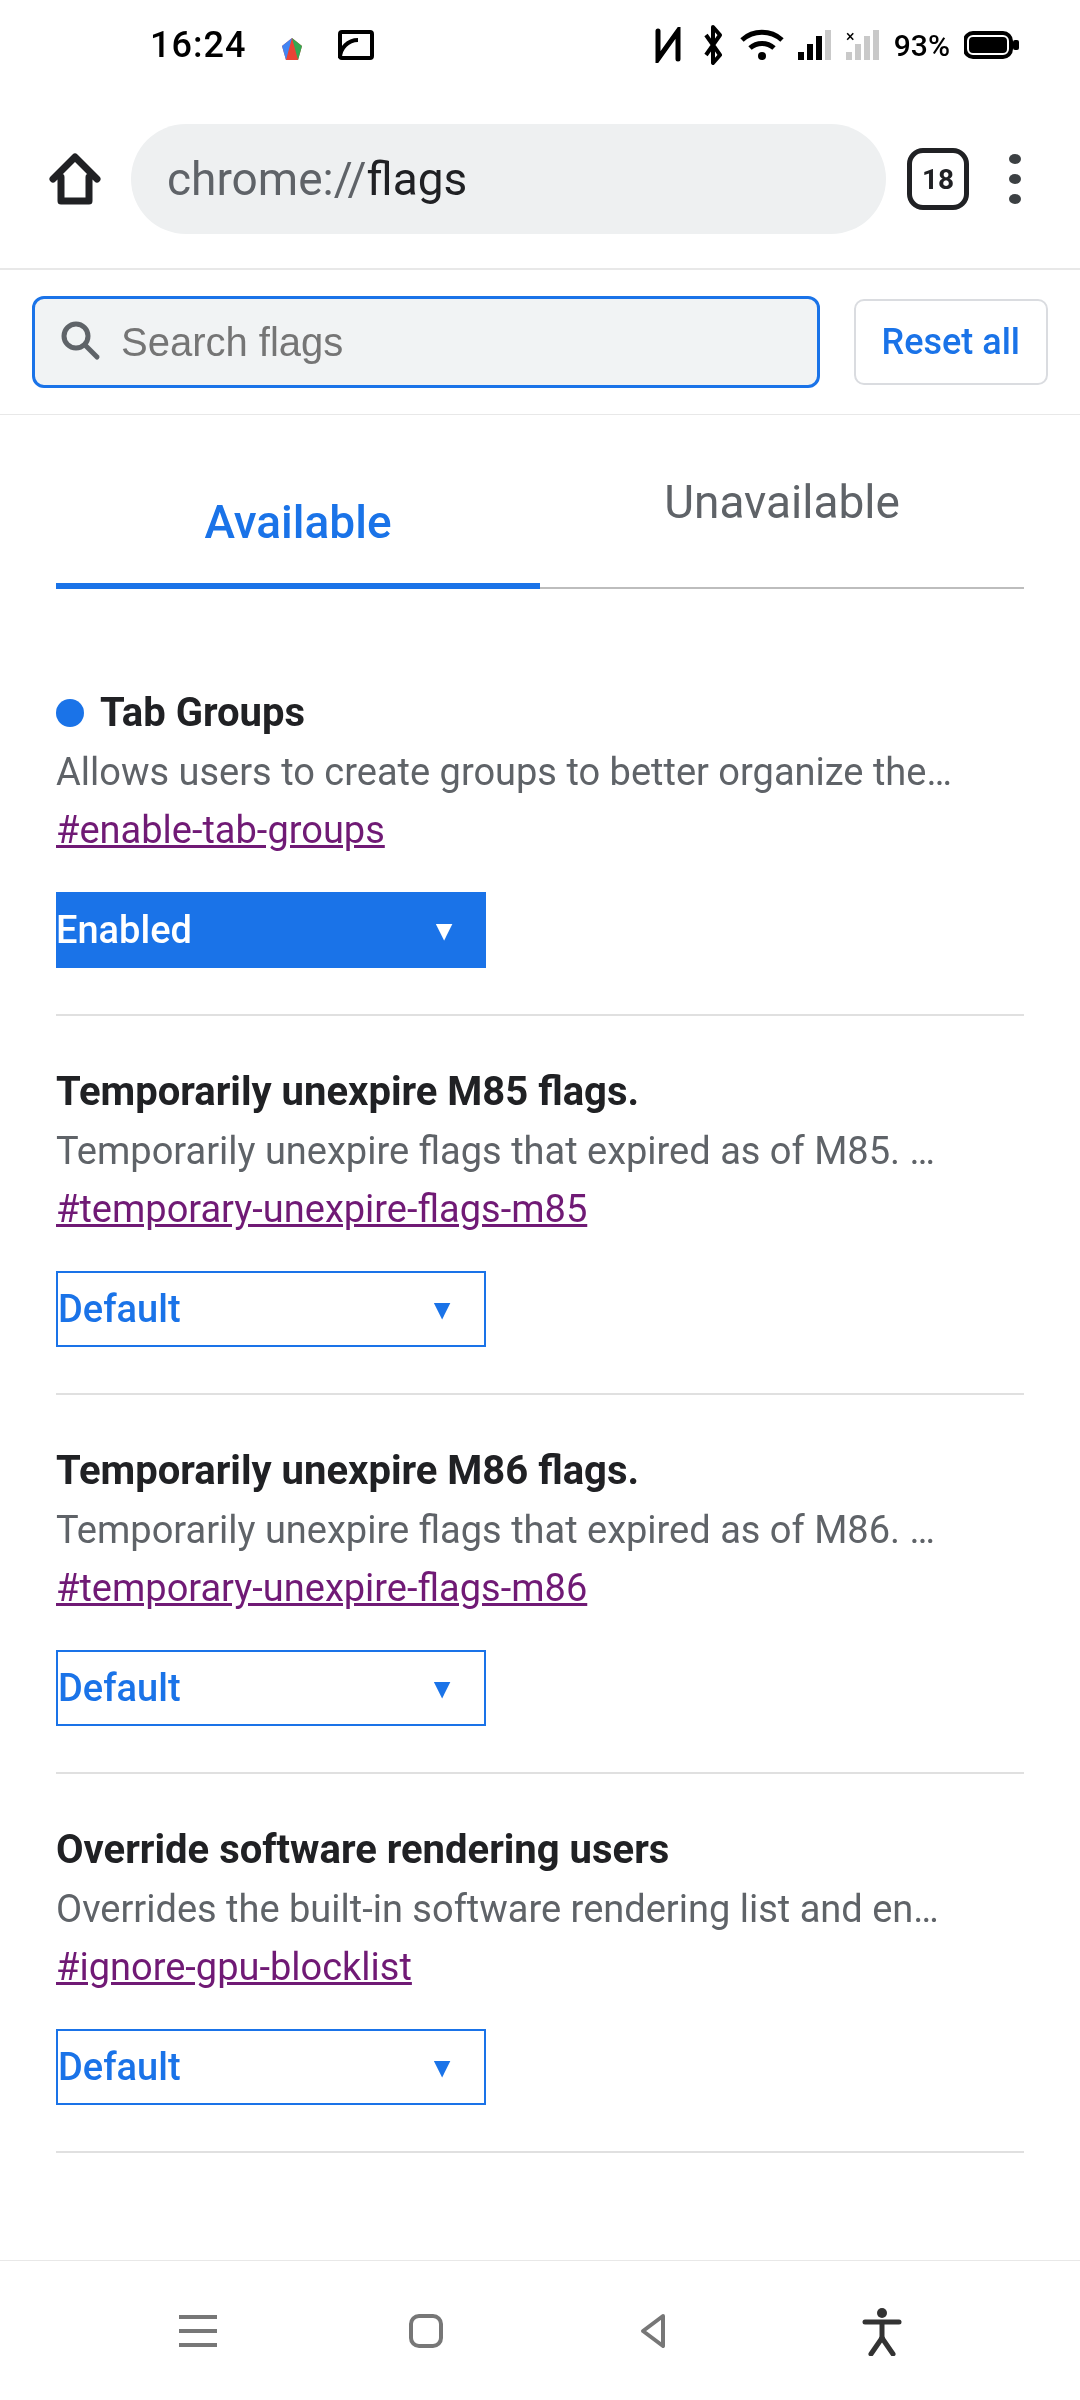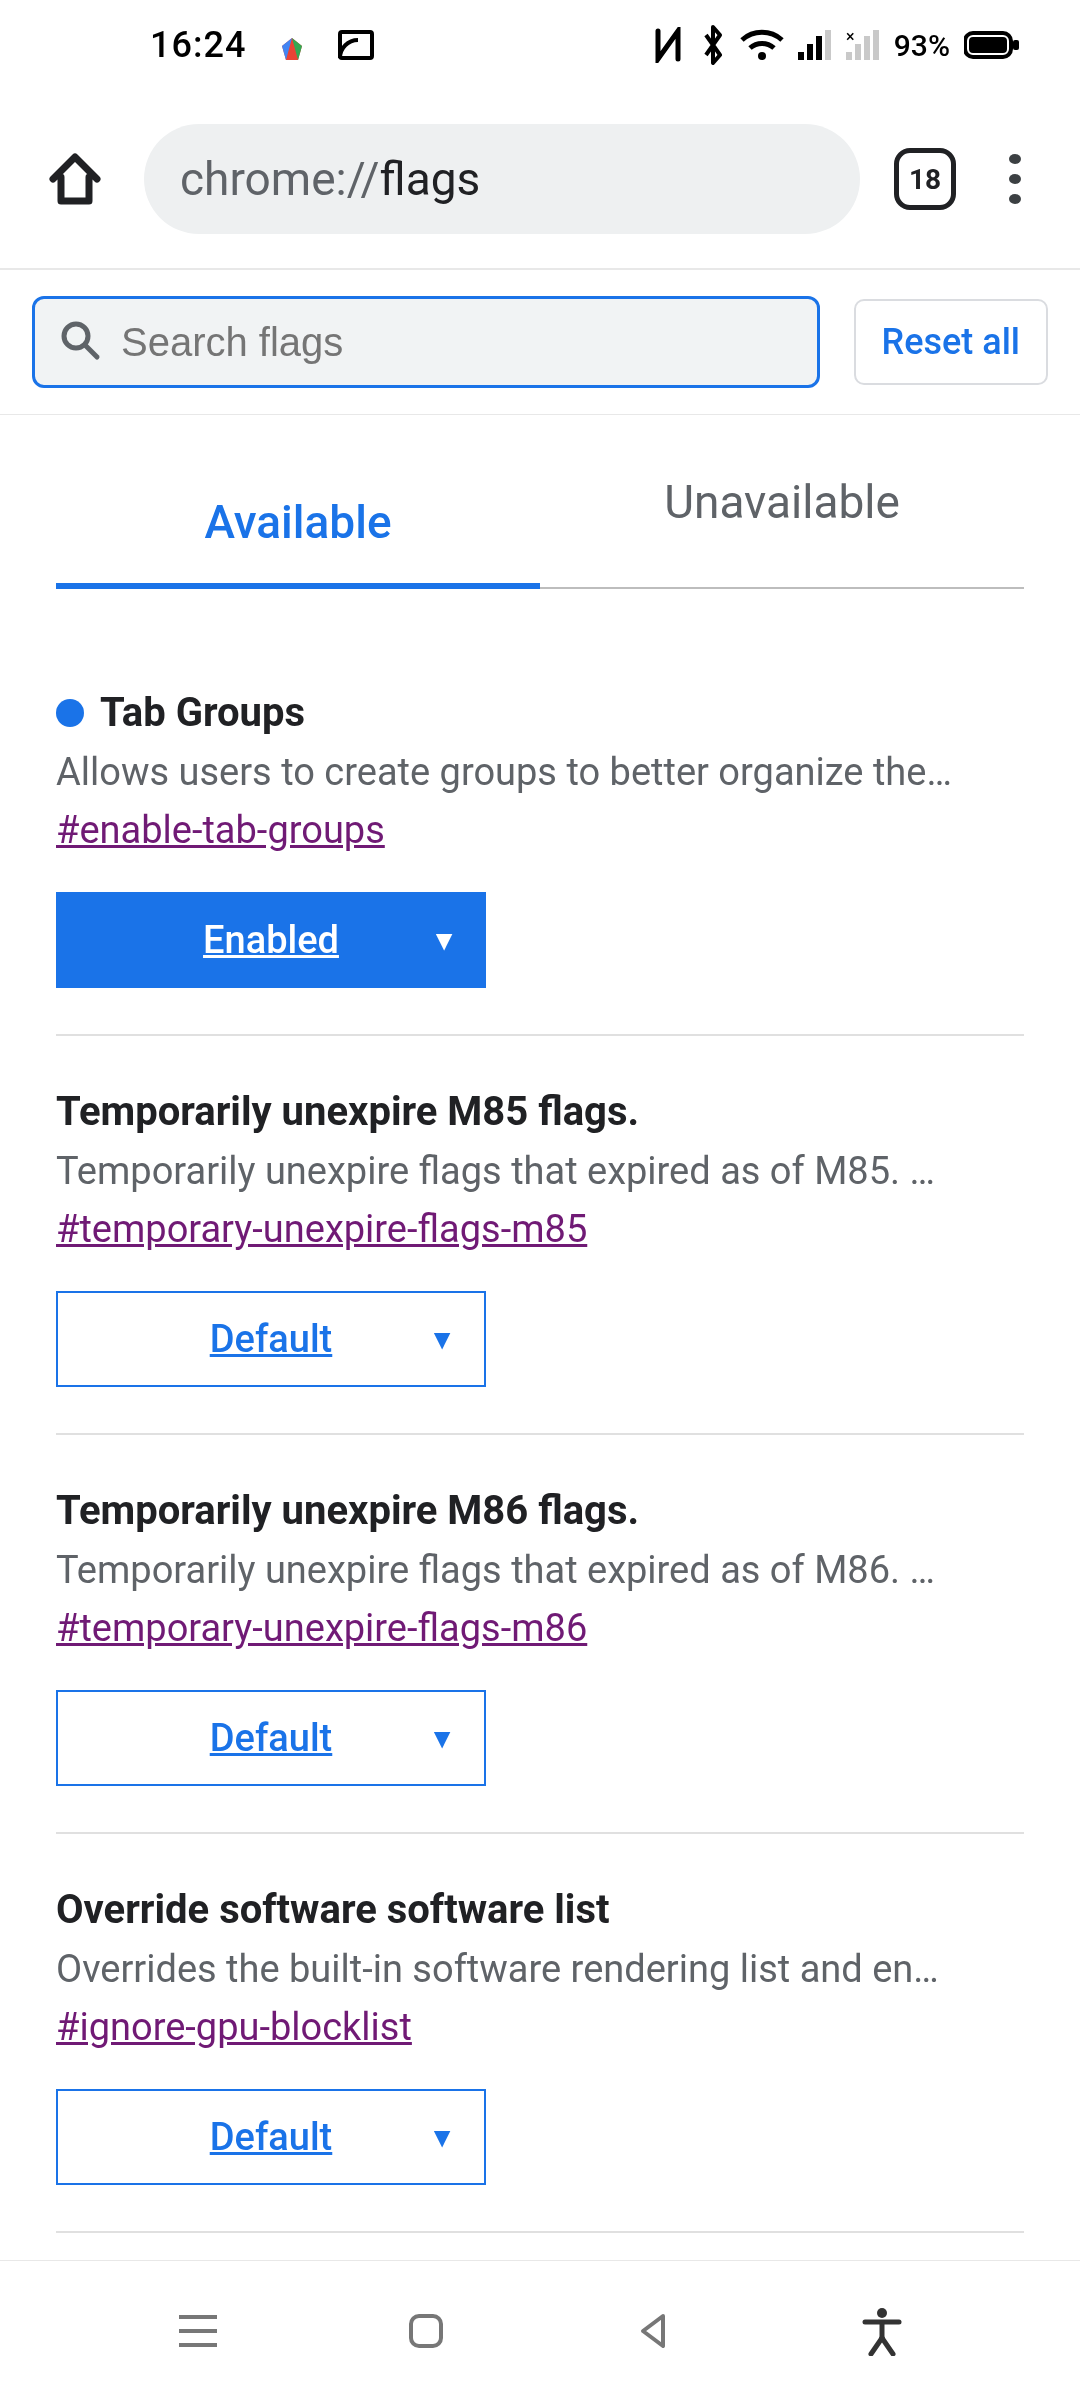--- a/index.html
+++ b/index.html
@@ -6,21 +6,21 @@
   html, body { width: 1080px; height: 2400px; font-family: Roboto, "Helvetica Neue", Arial, sans-serif; background: #fff; color: #202124; }
   
   .status-bar { height: 90px; display: flex; align-items: center; padding: 0 60px 0 150px; font-size: 36px; color: #000; font-weight: 500; }
   .status-left { display: flex; align-items: center; gap: 32px; }
   .status-right { margin-left: auto; display: flex; align-items: center; gap: 14px; }
   .clock { font-size: 36px; letter-spacing: 1px; }
   .app-dot { width: 28px; height: 28px; display:inline-block; }
   .cast-icon svg, .nfc-icon svg, .bt-icon svg, .wifi-icon svg, .sigbar svg, .batt-icon svg { display:block; }
   .batt-pct { font-size: 30px; font-weight:500; }
   
-  .browser-bar { height: 180px; display:flex; align-items:center; padding: 0 40px; gap: 34px; border-bottom: 2px solid #e8e8e8; }
+  .browser-bar { height: 180px; display:flex; align-items:center; padding: 0 40px; gap: 21px; border-bottom: 2px solid #e8e8e8; }
   .home-btn { width:70px; height:70px; display:flex; align-items:center; justify-content:center; }
   .omnibox { flex:1; height: 110px; background:#eef0f1; border-radius: 999px; display:flex; align-items:center; padding: 0 36px; font-size: 46px; color:#5f6368; }
   .omnibox .bold { color:#202124; }
   .tab-counter { width:62px; height:62px; border:5px solid #202124; border-radius:16px; display:flex; align-items:center; justify-content:center; font-size:28px; font-weight:700; color:#202124; }
   .menu-dots { width:50px; height:50px; display:flex; flex-direction:column; align-items:center; justify-content:center; gap:10px; }
   .menu-dots span { width:12px; height:12px; background:#3c4043; border-radius:50%; }
   
   .search-row { display:flex; align-items:center; padding: 26px 32px 26px 32px; gap: 34px; border-bottom: 1px solid #e8e8e8; }
   .search-box { flex:1; height: 92px; border: 3px solid #1a73e8; border-radius: 12px; background:#f1f3f4; display:flex; align-items:center; padding: 0 24px; gap: 20px; }
   .search-box input { flex:1; border:none; background:transparent; font-size:40px; color:#5f6368; outline:none; }
@@ -31,21 +31,21 @@
   .tab.active { color:#1a73e8; font-weight:500; border-bottom: 6px solid #1a73e8; margin-top: 20px; }
   .tab.inactive { color:#5f6368; }
   
   .flags { padding: 0 56px; margin-top: 100px; }
   .flag { padding: 0 0 46px 0; border-bottom: 2px solid #e0e0e0; margin-bottom: 52px; }
   .flag-title-row { display:flex; align-items:center; gap:16px; margin-bottom: 14px; }
   .blue-dot { width:28px; height:28px; background:#1a73e8; border-radius:50%; }
   .flag-title { font-size:40px; font-weight:700; color:#202124; }
   .flag-desc { font-size:38px; color:#5f6368; margin-bottom: 14px; white-space:nowrap; overflow:hidden; text-overflow:ellipsis; }
   .flag-anchor { font-size:38px; color:#701a75; text-decoration:underline; display:inline-block; margin-bottom: 40px; }
-  .dropdown { width: 430px; height: 96px; display:flex; align-items:center; justify-content:center; position:relative; font-size:38px;text-decoration:underline; }
+  .dropdown { width: 430px; height: 76px; display:flex; align-items:center; position:relative; font-size:38px; }
   .dropdown .arrow { position:absolute; right:28px; font-size:28px; }
   .dropdown.filled { background:#1a73e8; color:#fff; border:none; font-weight:500; }
   .dropdown.outlined { background:#fff; color:#1a73e8; border:2px solid #1a73e8; font-weight:500; }
   
   .navbar { position:absolute; bottom:0; left:0; right:0; height:140px; display:flex; align-items:center; justify-content:space-evenly; border-top: 1px solid #e8e8e8; background:#fff; }
   .navbtn { width:60px; height:60px; display:flex; align-items:center; justify-content:center; color:#666; }
   body { position:relative; }
 </style>
 </head>
 <body>
@@ -191,21 +191,21 @@
     <div class="flag-desc">Temporarily unexpire flags that expired as of M86. …</div>
     <a class="flag-anchor">#temporary-unexpire-flags-m86</a>
     <div class="dropdown outlined">
       <span>Default</span>
       <span class="arrow">▼</span>
     </div>
   </div>
 
   <div class="flag">
     <div class="flag-title-row">
-      <span class="flag-title">Override software software list</span>
+      <span class="flag-title">Override software rendering users</span>
     </div>
     <div class="flag-desc">Overrides the built-in software rendering list and en…</div>
     <a class="flag-anchor">#ignore-gpu-blocklist</a>
     <div class="dropdown outlined">
       <span>Default</span>
       <span class="arrow">▼</span>
     </div>
   </div>
 
 </div>

